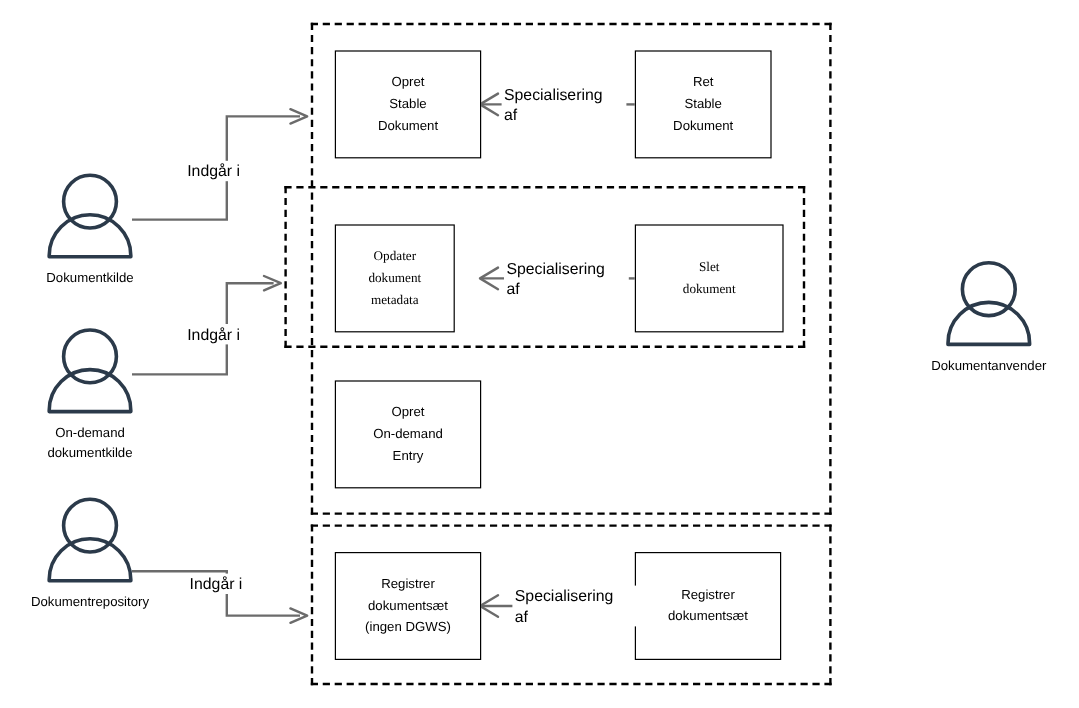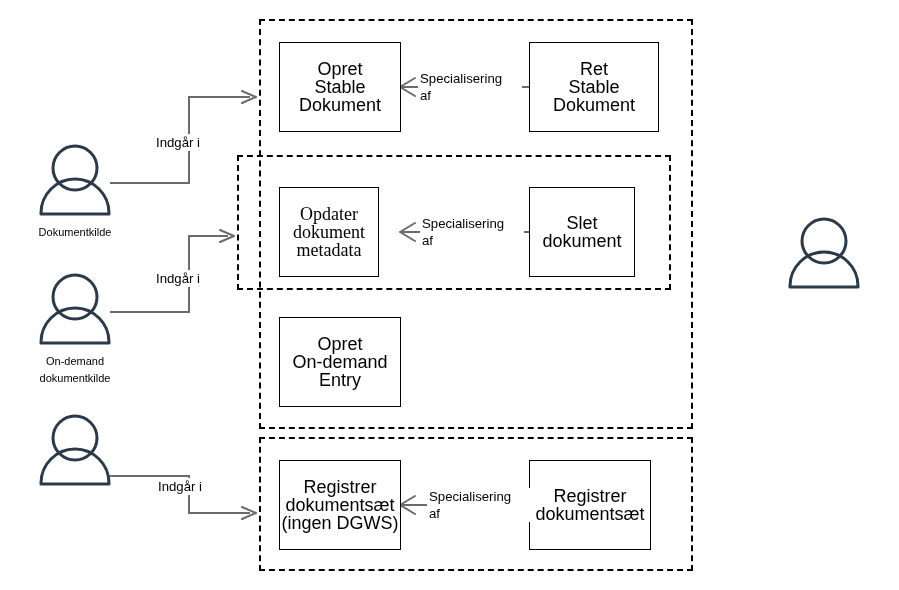--- a/index.html
+++ b/index.html
@@ -35,21 +35,21 @@
   
   .usecase {
     position: absolute;
     box-sizing: border-box;
     border: 1.6px solid #000000;
     background: #ffffff;
     display: flex;
     align-items: center;
     justify-content: center;
     text-align: center;
-    font-size: 18px;
+    font-size: 11px;
     line-height: 18px;
     color: #000000;
     white-space: pre-line;
   }
   
   .actor-label {
     position: absolute;
     text-align: center;
     font-size: 11px;
     line-height: 17px;
@@ -129,27 +129,27 @@
     <g>
       <path d="M 529 505 L 521 505" fill="none" stroke="#6b6b6b" stroke-width="2"></path>
       <path d="M 440 505 L 401 505" fill="none" stroke="#6b6b6b" stroke-width="2"></path>
       <path d="M 415 496 L 400 505 L 415 514" fill="none" stroke="#6b6b6b" stroke-width="2" stroke-linecap="round" stroke-linejoin="round"></path>
     </g>
   </svg>
 
   <div class="usecase" style="left:279px; top:42px; width:122px; height:90px;">Opret
 Stable
 Dokument</div>
-  <div class="usecase" style="left:529px; top:42px; width:130px; height:90px;">Ret
+  <div class="usecase" style="left:529px; top:42px; width:114px; height:90px;">Ret
 Stable
 Dokument</div>
   <div class="usecase" style="left:279px; top:187px; width:100px; height:90px;font-family:Liberation Serif, serif;">Opdater
 dokument
 metadata</div>
-  <div class="usecase" style="left:529px; top:187px; width:106px; height:90px;">Slet
+  <div class="usecase" style="left:529px; top:187px; width:124px; height:90px;font-family:Liberation Serif, serif;">Slet
 dokument</div>
   <div class="usecase" style="left:279px; top:317px; width:122px; height:90px;">Opret
 On-demand
 Entry</div>
   <div class="usecase" style="left:279px; top:460px; width:122px; height:90px;">Registrer
 dokumentsæt
 (ingen DGWS)</div>
   <div class="usecase" style="left:529px; top:460px; width:122px; height:90px;">Registrer
 dokumentsæt</div>
 
@@ -160,14 +160,16 @@
   <div class="edge-label" style="left:427px; top:488px; width:100px;">Specialisering
 af</div>
 
   <div class="edge-label" style="left:154px; top:134px; width:60px;">Indgår i</div>
   <div class="edge-label" style="left:154px; top:270px; width:60px;">Indgår i</div>
   <div class="edge-label" style="left:156px; top:478px; width:60px;">Indgår i</div>
 
   <div class="actor-label" style="left:0px; top:224px; width:150px;">Dokumentkilde</div>
   <div class="actor-label" style="left:0px; top:353px; width:150px;">On-demand
 dokumentkilde</div>
+  <div class="actor-label" style="left:0px; top:494px; width:150px;">Dokumentrepository</div>
+  <div class="actor-label" style="left:749px; top:297px; width:150px;">Dokumentanvender</div>
 
 </div>
 
 </body></html>

